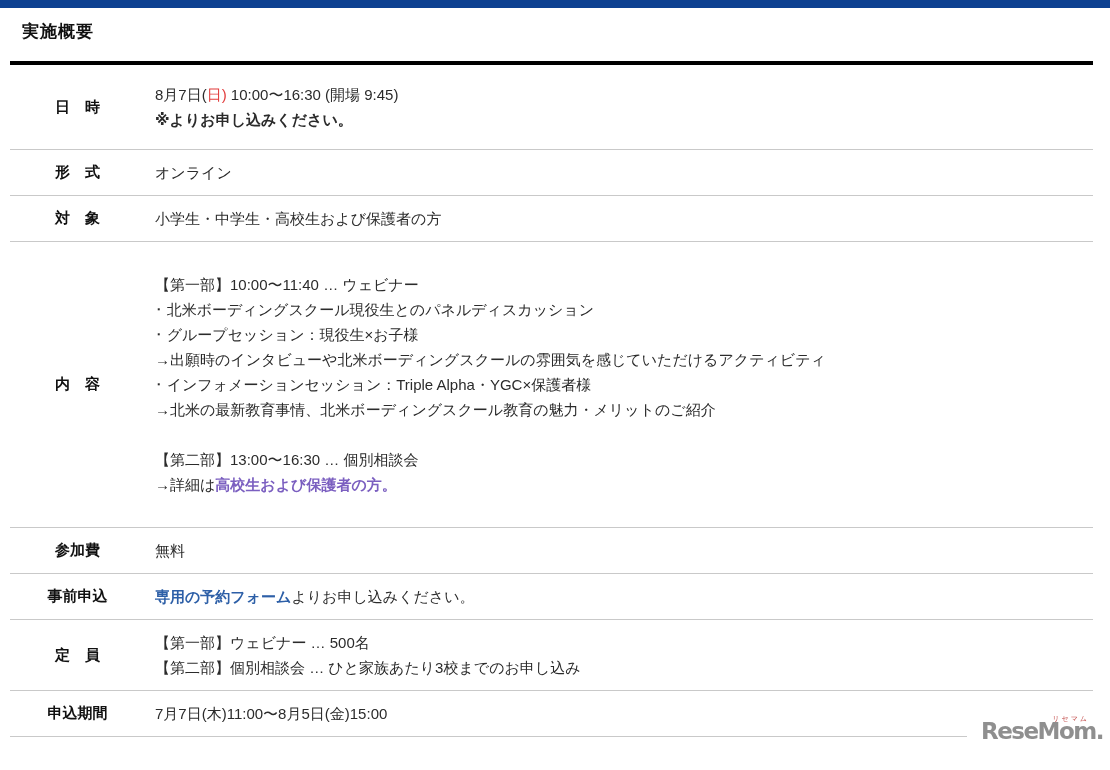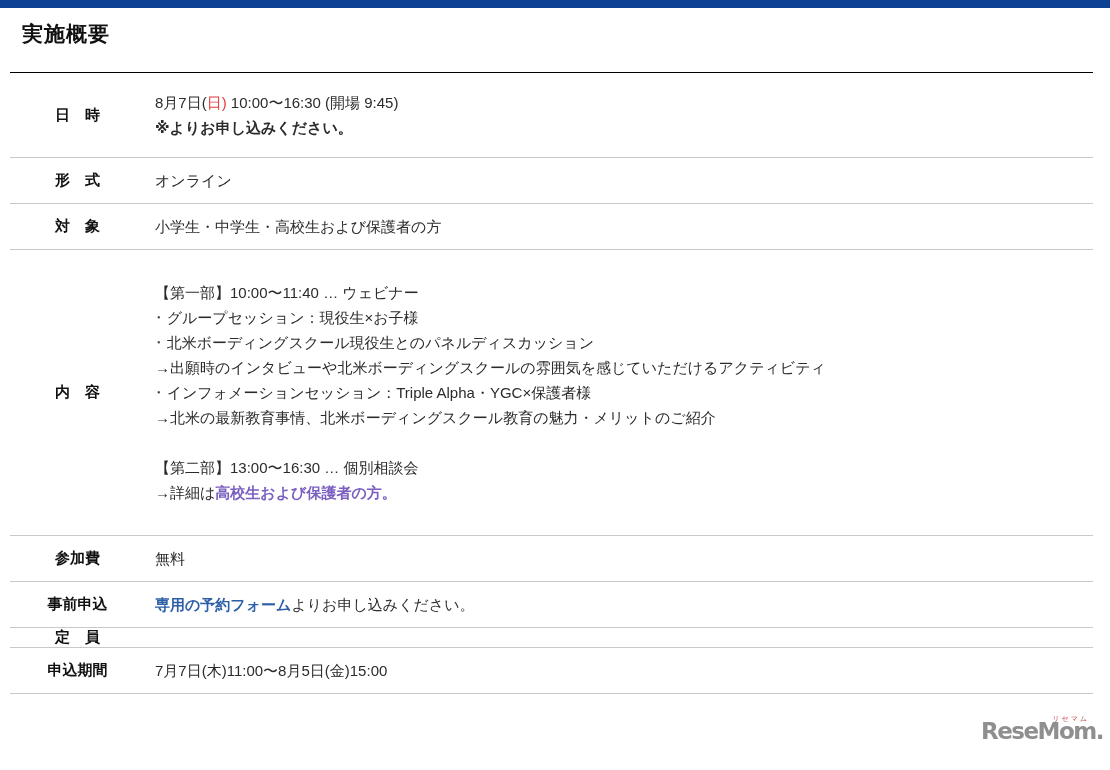--- a/index.html
+++ b/index.html
@@ -14,26 +14,26 @@
     overflow: hidden;
   }
   .topbar {
     position: absolute; top: 0; left: 0;
     width: 100%; height: 8px;
     background: #0d4191;
   }
   .page-title {
     position: absolute; top: 20px; left: 22px;
     margin: 0;
-    font-size: 21px; font-weight: bold; color: #111111;
+    font-size: 17px; font-weight: bold; color: #111111;
     letter-spacing: 1px;
   }
   .overview-table {
-    position: absolute; top: 72px; left: 10px; right: 17px;
-    border-top: 1px solid #000000;
+    position: absolute; top: 61px; left: 10px; right: 17px;
+    border-top: 4px solid #000000;
   }
   .row { display: flex; border-bottom: 1px solid #c9c9c9; }
   .row-label {
     width: 135px; min-width: 135px;
     display: flex; align-items: center; justify-content: center;
     font-weight: bold; color: #111111;
   }
   .row-value { flex: 1; padding: 10px 12px 10px 10px; line-height: 25px; }
   .row-datetime .row-value { padding-top: 17px; padding-bottom: 17px; }
   .row-content .row-value { padding-top: 30px; padding-bottom: 30px; }
@@ -82,22 +82,22 @@
 
   <div class="row">
     <div class="row-label">対　象</div>
     <div class="row-value">小学生・中学生・高校生および保護者の方</div>
   </div>
 
   <div class="row row-content">
     <div class="row-label">内　容</div>
     <div class="row-value">
       <div>【第一部】10:00〜11:40 … ウェビナー</div>
+      <div>･ 北米ボーディングスクール現役生とのパネルディスカッション</div>
       <div>･ グループセッション：現役生×お子様</div>
-      <div>･ 北米ボーディングスクール現役生とのパネルディスカッション</div>
       <div>→出願時のインタビューや北米ボーディングスクールの雰囲気を感じていただけるアクティビティ</div>
       <div>･ インフォメーションセッション：Triple Alpha・YGC×保護者様</div>
       <div>→北米の最新教育事情、北米ボーディングスクール教育の魅力・メリットのご紹介</div>
       <div class="spacer-line"></div>
       <div>【第二部】13:00〜16:30 … 個別相談会</div>
       <div><span>→詳細は</span><a class="link-purple">高校生および保護者の方。</a></div>
     </div>
   </div>
 
   <div class="row">
@@ -105,20 +105,24 @@
     <div class="row-value">無料</div>
   </div>
 
   <div class="row">
     <div class="row-label">事前申込</div>
     <div class="row-value"><a class="link-blue">専用の予約フォーム</a><span>よりお申し込みください。</span></div>
   </div>
 
   <div class="row">
     <div class="row-label">定　員</div>
+    <div class="row-value">
+      <div>【第一部】ウェビナー … 500名</div>
+      <div>【第二部】個別相談会 … ひと家族あたり3校までのお申し込み</div>
+    </div>
   </div>
 
   <div class="row">
     <div class="row-label">申込期間</div>
     <div class="row-value">7月7日(木)11:00〜8月5日(金)15:00</div>
   </div>
 
 </div>
 
 <div class="logo">

